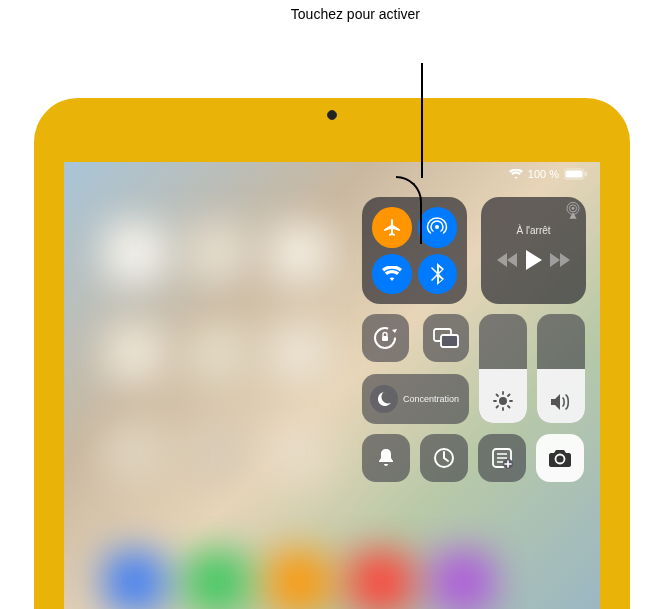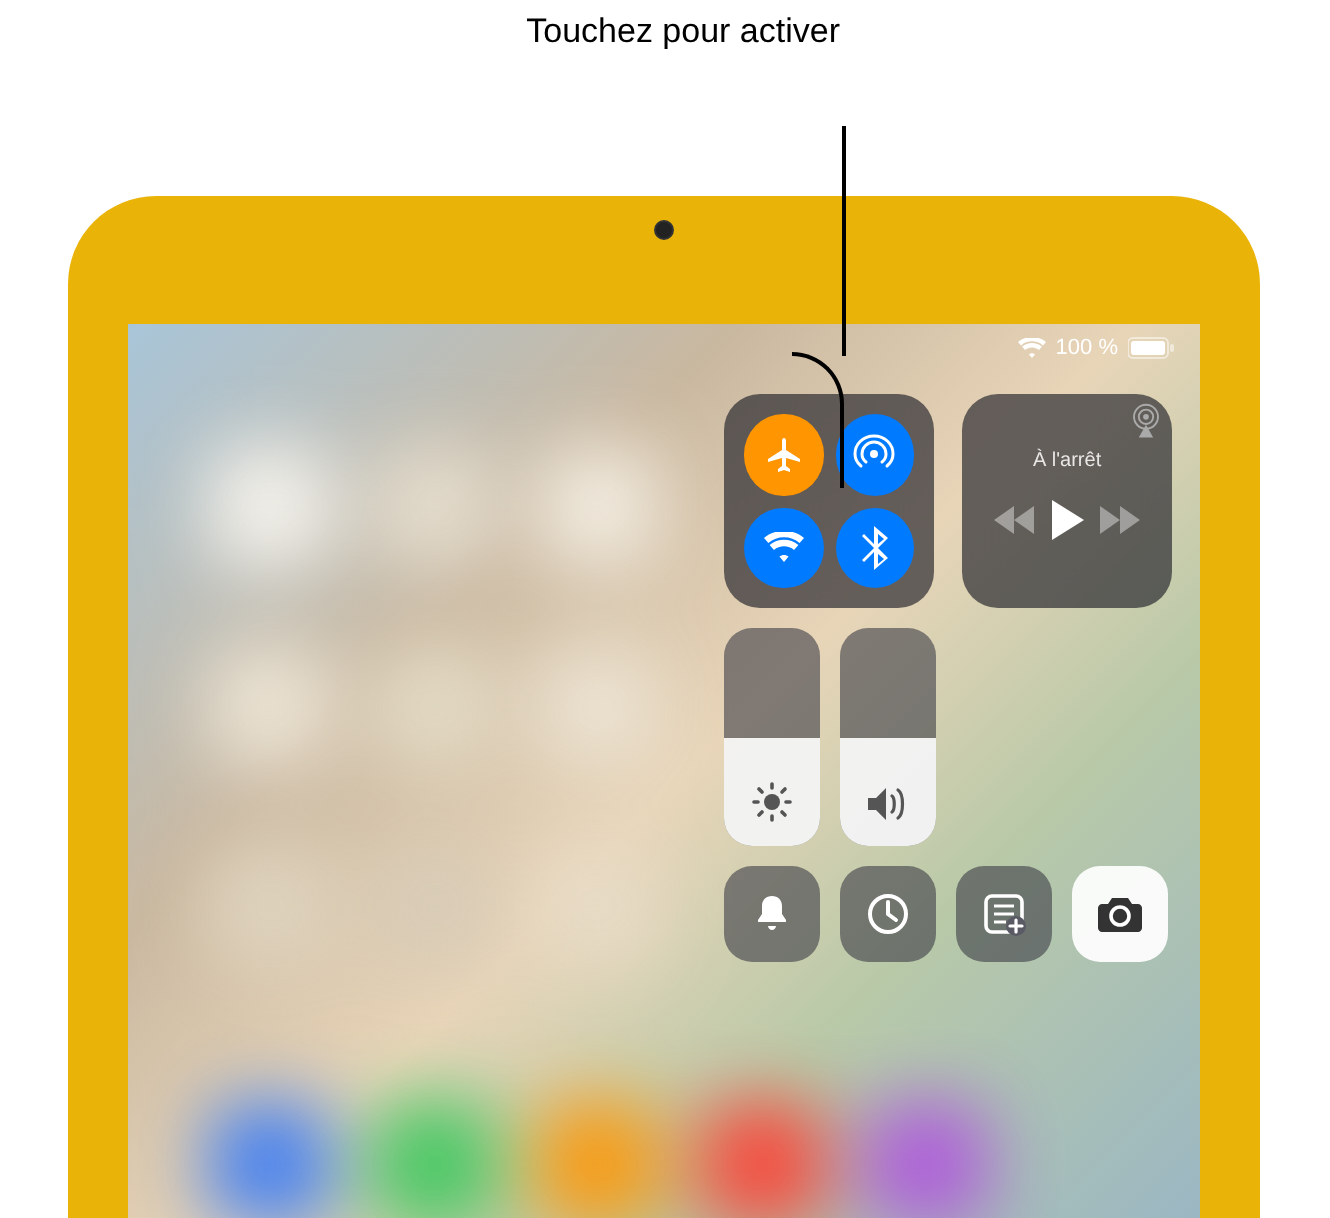--- a/index.html
+++ b/index.html
@@ -14,21 +14,21 @@
       background: #fff;
       position: relative;
       overflow: hidden;
     }
     .callout {
       position: absolute;
       top: 5px;
       left: 120px;
       width: 300px;
       text-align: right;
-      font-size: 17px;
+      font-size: 14px;
       line-height: 1.35;
       color: #000;
     }
     .callout-line {
       position: absolute;
       top: 63px;
       left: 421px;
       width: 2px;
       height: 115px;
       background: #000;
@@ -375,20 +375,46 @@
             <span class="media-btn">
               <svg width="20" height="14" viewBox="0 0 20 14">
                   <path d="M0 0l10 7L0 14V0zM10 0l10 7-10 7V0z" fill="#fff"></path>
                 </svg>
             </span>
           </div>
         </div>
       </div>
 
       <div class="row3-wrap">
+        <div class="col-left">
+          <div class="cc-row row2" style="margin-bottom:0;">
+            <div class="small-btn">
+              <svg width="26" height="26" viewBox="0 0 26 26">
+                  <circle cx="13" cy="13" r="10" fill="none" stroke="#fff" stroke-width="2" stroke-dasharray="50 12"></circle>
+                  <path d="M23 8l2-4-5 1" fill="#fff"></path>
+                  <rect x="10" y="11" width="6" height="5" rx="1" fill="#fff"></rect>
+                  <path d="M11 11v-1.5c0-1 .9-2 2-2s2 1 2 2V11" fill="none" stroke="#fff" stroke-width="1.4"></path>
+                </svg>
+            </div>
+            <div class="small-btn">
+              <svg width="26" height="20" viewBox="0 0 26 20">
+                  <rect x="1" y="1" width="17" height="12" rx="2" fill="none" stroke="#fff" stroke-width="1.8"></rect>
+                  <rect x="8" y="7" width="17" height="12" rx="2" fill="#5a5a65" stroke="#fff" stroke-width="1.8"></rect>
+                </svg>
+            </div>
+          </div>
+          <div class="focus-module">
+            <div style="width:28px;height:28px;border-radius:50%;background:rgba(90,90,100,0.7);display:flex;align-items:center;justify-content:center;">
+              <svg width="16" height="16" viewBox="0 0 16 16">
+                  <path d="M9 1c-4 0-7 3-7 7s3 7 7 7c2.5 0 4.7-1.3 6-3.2-1 .4-2 .7-3 .7-3.5 0-6.5-3-6.5-6.5 0-1.8.7-3.5 2-4.7C7 1.1 8 1 9 1z" fill="#fff"></path>
+                </svg>
+            </div>
+            <span class="focus-label">Concentration</span>
+          </div>
+        </div>
         <div class="sliders-col">
           <div class="slider-module">
             <div class="slider-fill" style="height:50%;"></div>
             <div class="slider-icon">
               <svg width="20" height="20" viewBox="0 0 20 20">
                   <circle cx="10" cy="10" r="4" fill="#555"></circle>
                   <g stroke="#555" stroke-width="1.8" stroke-linecap="round">
                     <line x1="10" y1="1" x2="10" y2="3"></line>
                     <line x1="10" y1="17" x2="10" y2="19"></line>
                     <line x1="1" y1="10" x2="3" y2="10"></line>

